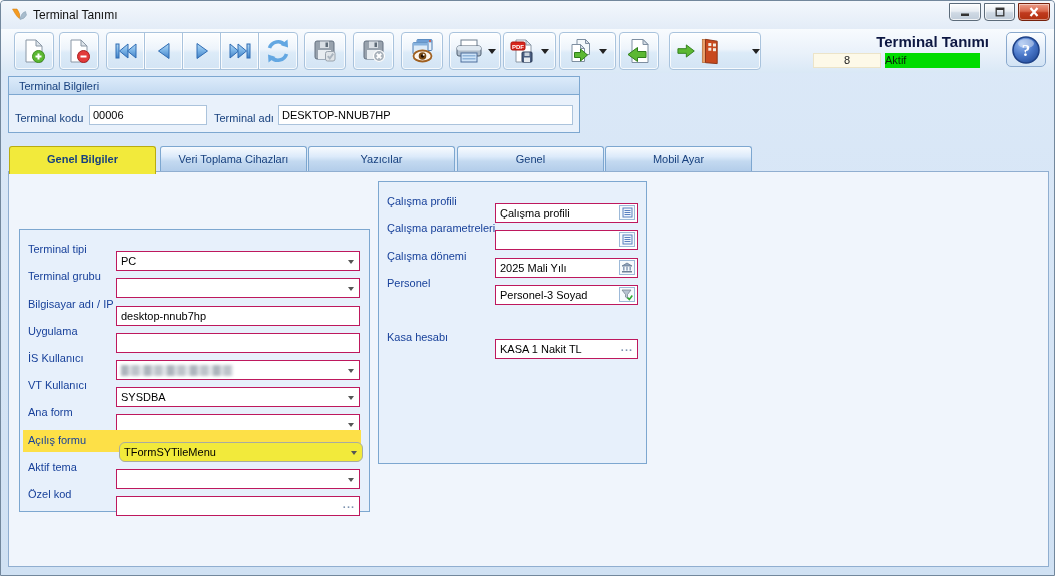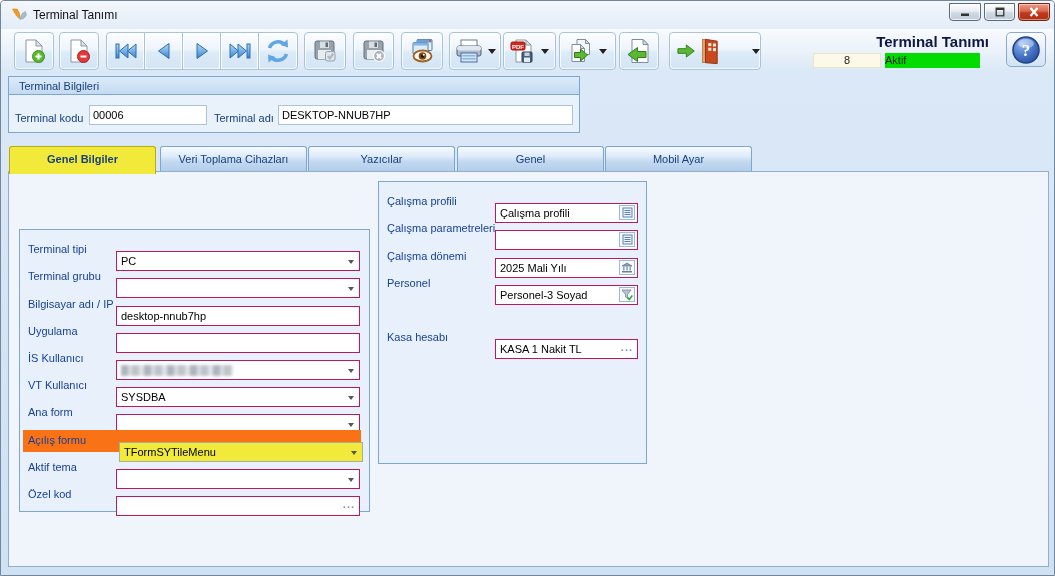--- a/index.html
+++ b/index.html
@@ -56,26 +56,26 @@
          background:linear-gradient(#f8fbfe,#dceafa 40%,#c3d9f0 60%,#b3cdea); }
   .tab.active { background:#f2ea3b; border-color:#b9ac10; height:28px; z-index:5; font-weight:bold; }
   
   .content { position:absolute; left:7px; top:170px; width:1041px; height:396px;
              background:#f0f5fc; border:1px solid #90aed0; }
   .subpanel { position:absolute; top:9px; height:283px; border:1px solid #7da7d0; background:#e7f0fb; }
   #panel-left { left:10px; width:351px;margin-top:48px; }
   #panel-right { left:369px; width:269px; }
   .frow { position:absolute; left:0; width:100%; height:22px; }
   .frow .flabel { position:absolute; left:8px; top:4px; color:#17409a; }
-  .frow.hl { background:#f97316; left:3px; width:338px; }
+  .frow.hl { background:#fde047; left:3px; width:338px; }
   .frow.hl .flabel { left:5px; }
   .field { position:absolute; height:20px; top:12px; border:1px solid #be185d; background:#fff;
            color:#000; padding:3px 16px 0 4px; overflow:hidden; white-space:nowrap; }
   #panel-left .field { left:96px; width:244px; }
-  .frow.hl .field { left:93px; background:#f2ea3b; border-color:#a8aca0; }
+  .frow.hl .field { left:93px; background:#f2ea3b; border-color:#a8aca0;border-radius:6px; }
   #panel-right .field { left:116px; width:143px; }
   .combo-arrow { position:absolute; right:5px; top:8px; width:0; height:0;
                  border-left:3.5px solid transparent; border-right:3.5px solid transparent;
                  border-top:4px solid #555; }
   .dots { position:absolute; right:4px; top:1px; color:#7d93b0; font-weight:bold; letter-spacing:1px; }
   .icon-box { position:absolute; right:2px; top:1px; width:16px; height:15px; border:1px solid #9db9d8;
               background:#f6fafd; display:flex; align-items:center; justify-content:center; }
   .redacted { position:absolute; left:4px; top:4px; width:112px; height:11px; opacity:.8;
       background:repeating-linear-gradient(90deg,#9aa2ac 0 7px,#cdd2d8 7px 11px,#aeb5bd 11px 18px,#d8dce1 18px 23px),
                  repeating-linear-gradient(0deg,rgba(160,168,178,.55) 0 4px,rgba(215,219,224,.55) 4px 7px);

